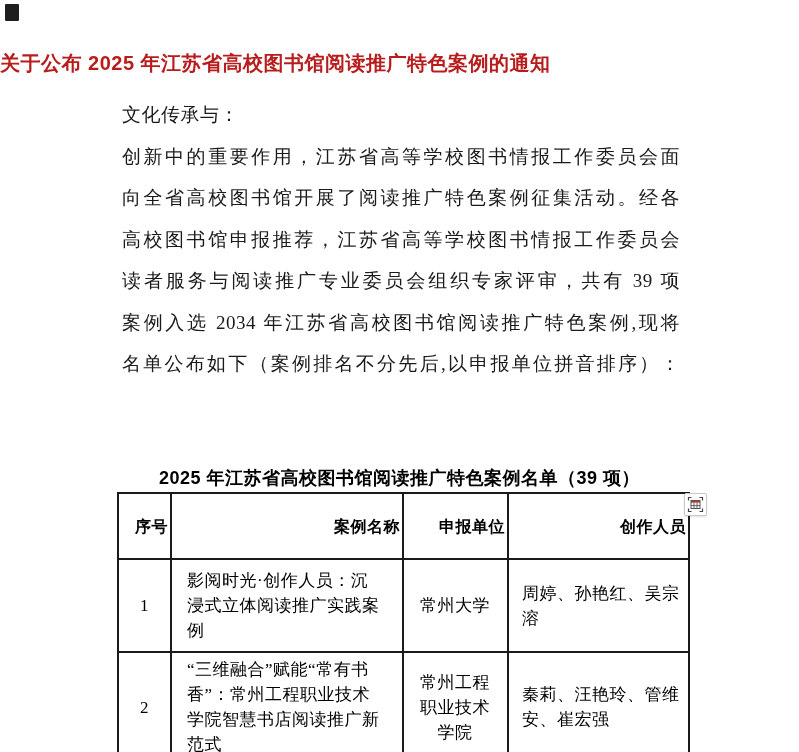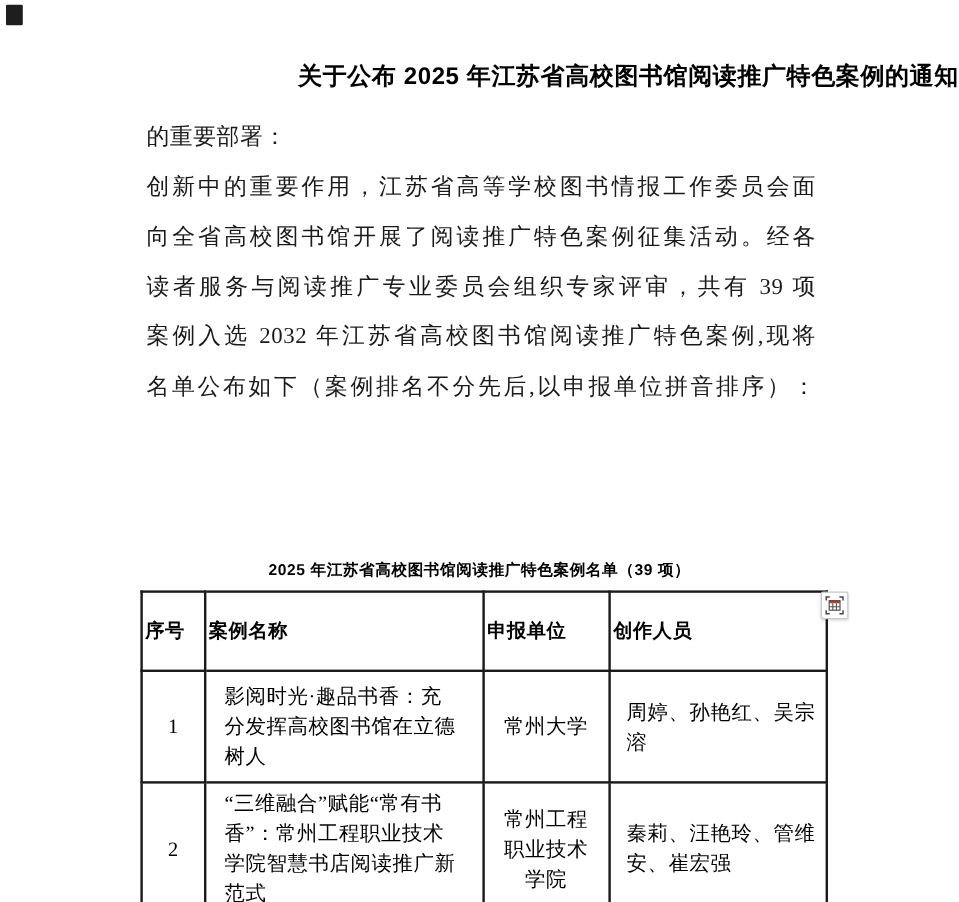--- a/index.html
+++ b/index.html
@@ -17,26 +17,26 @@
     position: absolute;
     left: 5px; top: 4px;
     width: 14px; height: 17px;
     background: #1e1e1e;
     border-radius: 1px;
   }
 
   .doc-title {
     position: absolute;
     left: 0; right: 0; top: 50px;
-    text-align: right;
+    text-align: left;
     font-family: "Liberation Sans", sans-serif;
     font-weight: bold;
     font-size: 20px;
     letter-spacing: 0.5px;
-    color: #000000;
+    color: #b91c1c;
   }
 
   .body-text {
     position: absolute;
     left: 122px; top: 94px;
     width: 558px;
     font-size: 19px;
     color: #1a1a1a;
   }
   .body-line {
@@ -52,21 +52,21 @@
     text-align-last: left;
   }
   .body-line.indent { text-indent: 2em; }
 
   .table-caption {
     position: absolute;
     left: 0; right: 0; top: 466px;
     text-align: center;
     font-family: "Liberation Sans", sans-serif;
     font-weight: bold;
-    font-size: 13px;
+    font-size: 18px;
     letter-spacing: 0.5px;
   }
 
   table.case-table {
     position: absolute;
     left: 117px; top: 492px;
     border-collapse: collapse;
     table-layout: fixed;
     width: 571px;
   }
@@ -76,21 +76,21 @@
     font-size: 17px;
     line-height: 25px;
     letter-spacing: 0.5px;
     word-break: break-all;
     overflow: hidden;
   }
   .case-table th {
     font-family: "Liberation Sans", sans-serif;
     font-weight: bold;
     font-size: 16px;
-    text-align: left;
+    text-align: right;
     height: 64px;
     padding: 0 2px;
   }
   .case-table td { font-family: "Liberation Serif", serif; }
   .col-num    { width: 53px; }
   .col-name   { width: 232px; }
   .col-unit   { width: 105px; }
   .col-people { width: 181px; }
 
   .cell-num  { text-align: center; }
@@ -119,25 +119,26 @@
 </head>
 <body>
 
 <div class="page">
 
   <div class="corner-mark"></div>
 
   <div class="doc-title">关于公布 2025 年江苏省高校图书馆阅读推广特色案例的通知</div>
 
   <div class="body-text">
-    <div class="body-line salutation">的重要部署：</div>
+    <div class="body-line salutation">文化传承与：</div>
     <div class="body-line">创新中的重要作用，江苏省高等学校图书情报工作委员会面</div>
     <div class="body-line">向全省高校图书馆开展了阅读推广特色案例征集活动。经各</div>
+    <div class="body-line">高校图书馆申报推荐，江苏省高等学校图书情报工作委员会</div>
     <div class="body-line">读者服务与阅读推广专业委员会组织专家评审，共有 39 项</div>
-    <div class="body-line">案例入选 2032 年江苏省高校图书馆阅读推广特色案例,现将</div>
+    <div class="body-line">案例入选 2034 年江苏省高校图书馆阅读推广特色案例,现将</div>
     <div class="body-line">名单公布如下（案例排名不分先后,以申报单位拼音排序）：</div>
   </div>
 
   <div class="table-caption">2025 年江苏省高校图书馆阅读推广特色案例名单（39 项）</div>
 
   <table class="case-table">
     <colgroup>
       <col class="col-num">
         <col class="col-name">
         <col class="col-unit">
@@ -145,21 +146,21 @@
     </colgroup>
     <tbody>
         <tr>
       <th>序号</th>
       <th>案例名称</th>
       <th>申报单位</th>
       <th>创作人员</th>
     </tr>
     <tr class="row-1">
       <td class="cell-num">1</td>
-      <td class="cell-name">影阅时光·趣品书香：充分发挥高校图书馆在立德树人</td>
+      <td class="cell-name">影阅时光·创作人员：沉浸式立体阅读推广实践案例</td>
       <td class="cell-unit">常州大学</td>
       <td class="cell-people">周婷、孙艳红、吴宗溶</td>
     </tr>
     <tr class="row-2">
       <td class="cell-num">2</td>
       <td class="cell-name">“三维融合”赋能“常有书香”：常州工程职业技术学院智慧书店阅读推广新范式</td>
       <td class="cell-unit">常州工程职业技术学院</td>
       <td class="cell-people">秦莉、汪艳玲、管维安、崔宏强</td>
     </tr>
 

